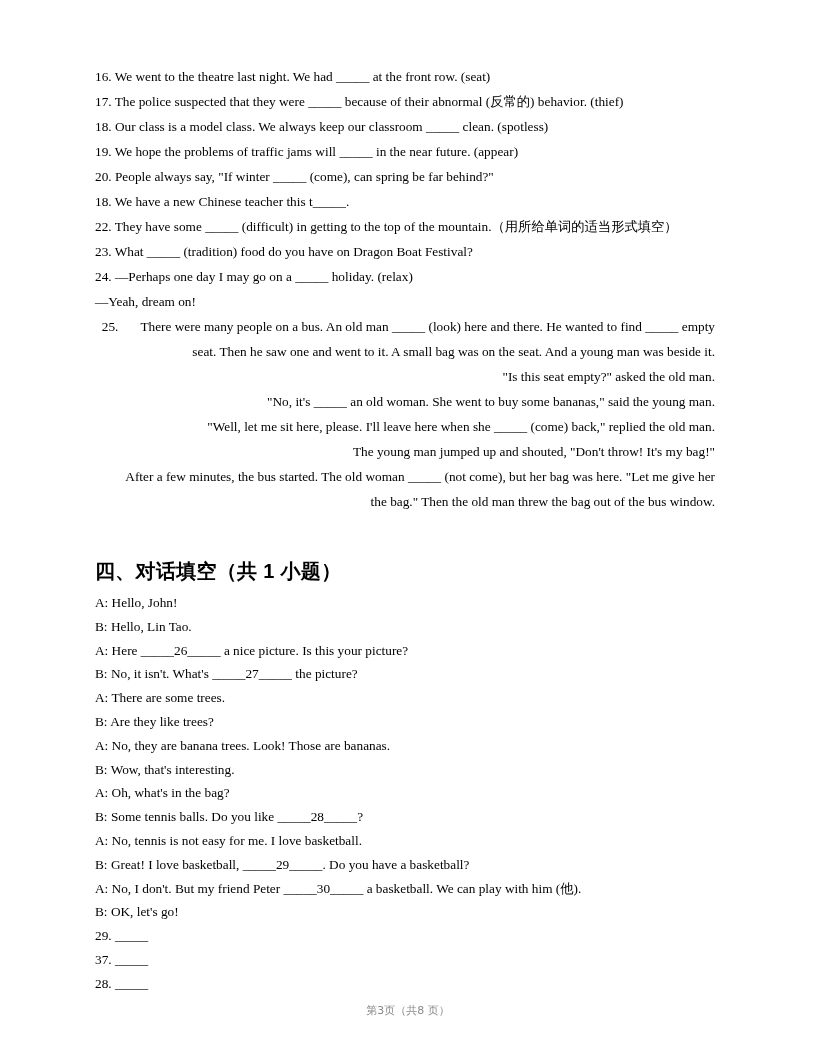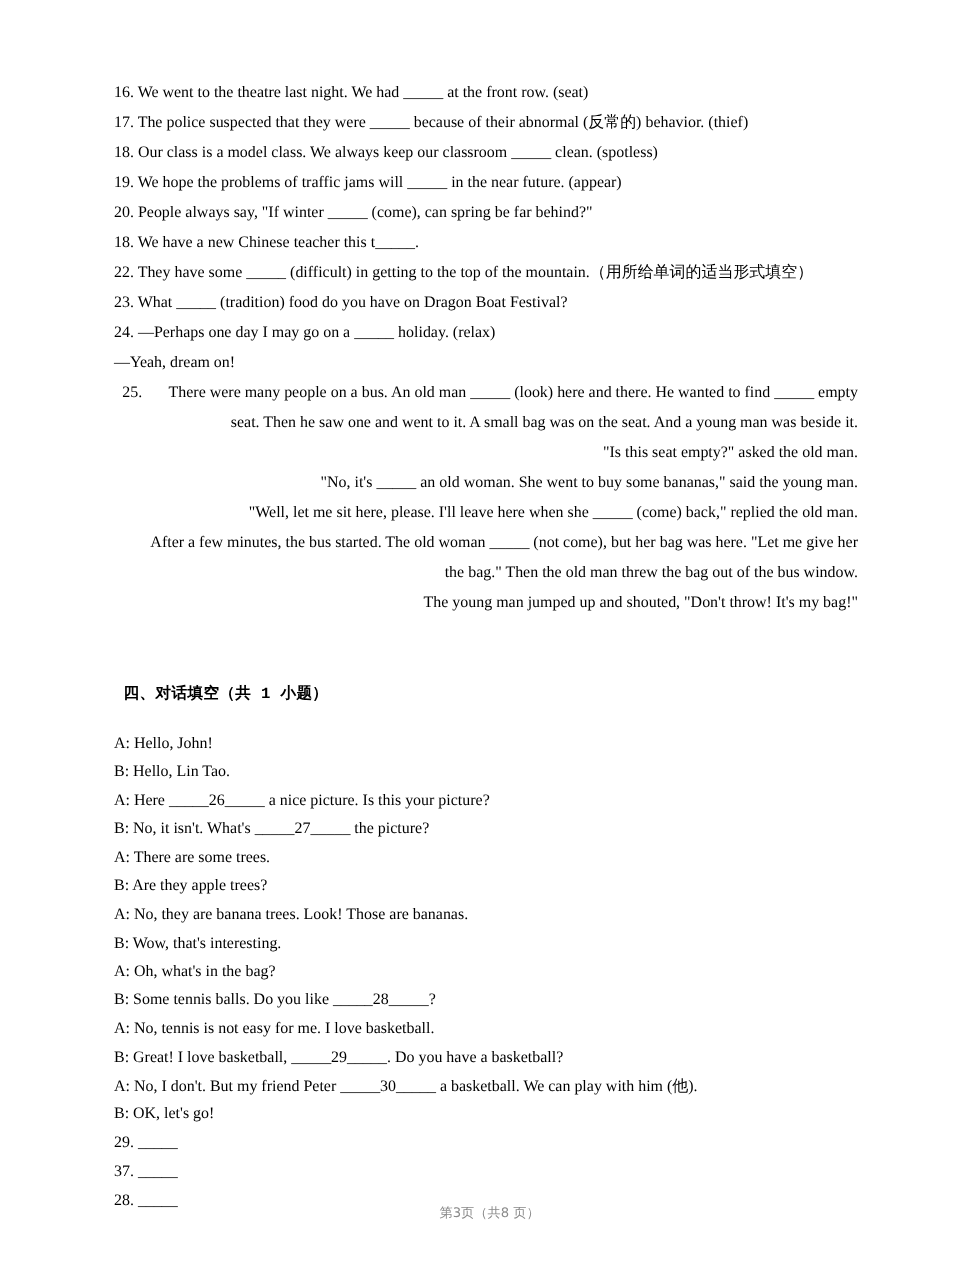--- a/index.html
+++ b/index.html
@@ -45,25 +45,25 @@
   .passage .qnum {
     margin-right: 22px;
   }
   .passage-ind {
     text-indent: 24px;
   }
   .passage-ind2 {
     text-indent: 16px;
   }
   .section-head {
-    font-family: Liberation Mono, monospace;
+    font-family: Liberation Sans, sans-serif;
     font-weight: bold;
-    font-size: 13px;
+    font-size: 20px;
     line-height: 22px;
-    margin: 8px;
+    margin: 0;
     letter-spacing: 0.3px;
   }
   .gap-before-head {
     height: 46px;
   }
   .gap-after-head {
     height: 9px;
   }
   .dlg-line {
     font-size: 13.3px;
@@ -103,37 +103,37 @@
       <p class="q-line">23. What _____ (tradition) food do you have on Dragon Boat Festival?</p>
       <p class="q-line">24. —Perhaps one day I may go on a _____ holiday. (relax)</p>
       <p class="q-line">—Yeah, dream on!</p>
     </div>
 
     <div>
       <p class="passage"><span class="qnum">25.</span><span>There were many people on a bus. An old man _____ (look) here and there. He wanted to find _____ empty seat. Then he saw one and went to it. A small bag was on the seat. And a young man was beside it.</span></p>
       <p class="passage passage-ind2">"Is this seat empty?" asked the old man.</p>
       <p class="passage">"No, it's _____ an old woman. She went to buy some bananas," said the young man.</p>
       <p class="passage passage-ind2">"Well, let me sit here, please. I'll leave here when she _____ (come) back," replied the old man.</p>
+      <p class="passage passage-ind">The young man jumped up and shouted, "Don't throw! It's my bag!"</p>
       <p class="passage passage-ind">After a few minutes, the bus started. The old woman _____ (not come), but her bag was here. "Let me give her the bag." Then the old man threw the bag out of the bus window.</p>
-      <p class="passage passage-ind">The young man jumped up and shouted, "Don't throw! It's my bag!"</p>
     </div>
 
     <div class="gap-before-head"></div>
 
     <p class="section-head">四、对话填空（共 1 小题）</p>
 
     <div class="gap-after-head"></div>
 
     <div>
       <p class="dlg-line">A: Hello, John!</p>
       <p class="dlg-line">B: Hello, Lin Tao.</p>
       <p class="dlg-line">A: Here _____26_____ a nice picture. Is this your picture?</p>
       <p class="dlg-line">B: No, it isn't. What's _____27_____ the picture?</p>
       <p class="dlg-line">A: There are some trees.</p>
-      <p class="dlg-line">B: Are they apple trees?</p>
+      <p class="dlg-line">B: Are they like trees?</p>
       <p class="dlg-line">A: No, they are banana trees. Look! Those are bananas.</p>
       <p class="dlg-line">B: Wow, that's interesting.</p>
       <p class="dlg-line">A: Oh, what's in the bag?</p>
       <p class="dlg-line">B: Some tennis balls. Do you like _____28_____?</p>
       <p class="dlg-line">A: No, tennis is not easy for me. I love basketball.</p>
       <p class="dlg-line">B: Great! I love basketball, _____29_____. Do you have a basketball?</p>
       <p class="dlg-line">A: No, I don't. But my friend Peter _____30_____ a basketball. We can play with him (他).</p>
       <p class="dlg-line">B: OK, let's go!</p>
     </div>
 

